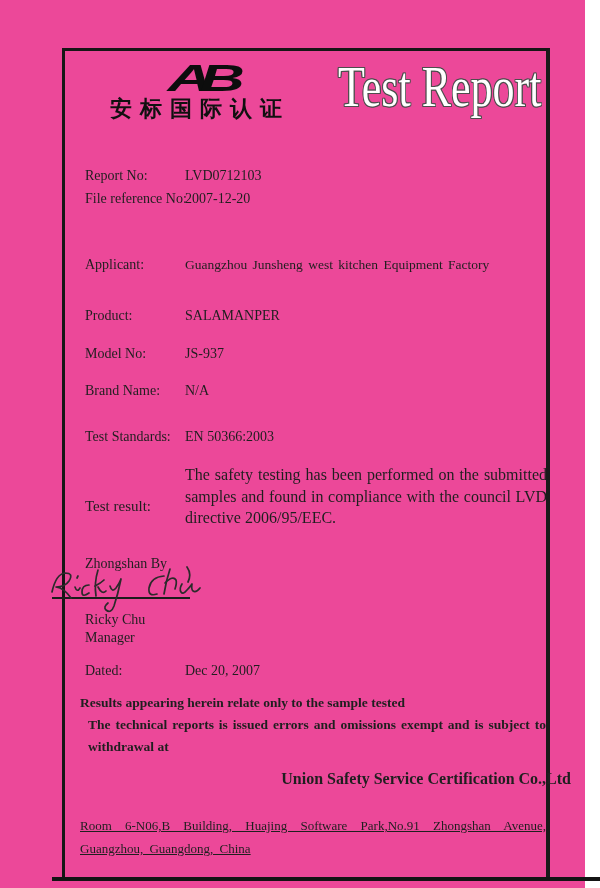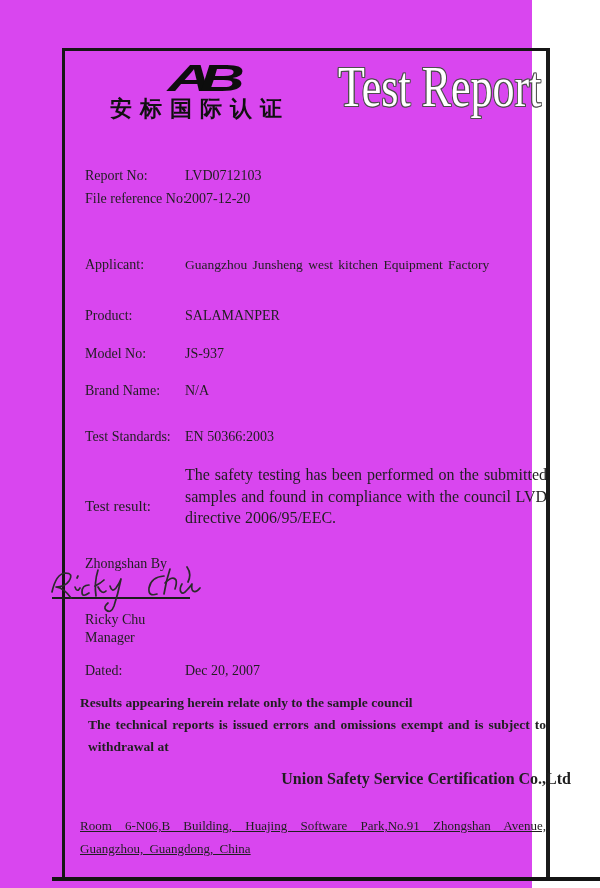--- a/index.html
+++ b/index.html
@@ -4,21 +4,21 @@
 <style>
   html,body{margin:0;padding:0;}
   body{
     width:600px;height:888px;
     background:#ffffff;
     font-family:"Liberation Serif","DejaVu Serif",serif;
     color:#1f1f1f;
     overflow:hidden;
     position:relative;
   }
-  .page{position:absolute;inset:0;width:532px;height:888px;background:#d946ef;}
+  .page{position:absolute;inset:0;width:585px;height:888px;background:#ec4899;}
   .doc-border{
     position:absolute;left:62px;top:48px;width:488px;height:832px;
     border-left:3px solid #161616;
     border-top:3px solid #161616;
     border-right:4px solid #1a1a1a;
     box-sizing:border-box;
   }
   .bottom-rule{position:absolute;left:52px;top:877px;width:548px;height:4px;background:#141414;}
 
   
@@ -153,21 +153,21 @@
   </svg>
   <div class="signer-name">Ricky Chu</div>
   <div class="signer-title">Manager</div>
 
   <div class="row r-dated">
     <span class="lbl">Dated:</span>
     <span class="val">Dec 20, 2007</span>
   </div>
 
   <div class="disclaimer">
-    <div class="d1">Results appearing herein relate only to the sample council</div>
+    <div class="d1">Results appearing herein relate only to the sample tested</div>
     <div class="d2">The technical reports is issued errors and omissions exempt and is subject to withdrawal at</div>
   </div>
 
   <div class="company">Union Safety Service Certification Co.,Ltd</div>
   <div class="address">Room 6-N06,B Building, Huajing Software Park,No.91 Zhongshan Avenue, Guangzhou, Guangdong, China</div>
 
   <div class="bottom-rule"></div>
 </div>
 
 </body></html>

